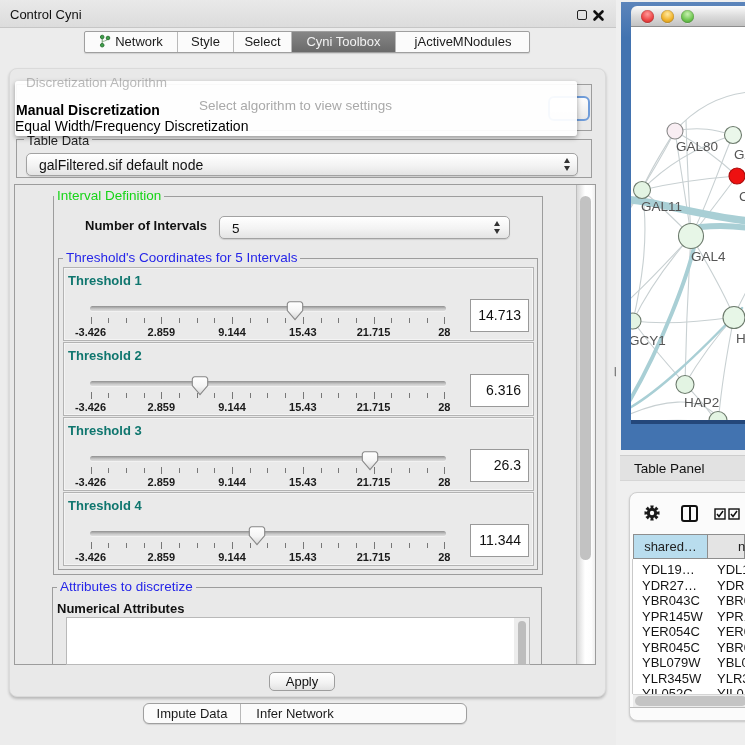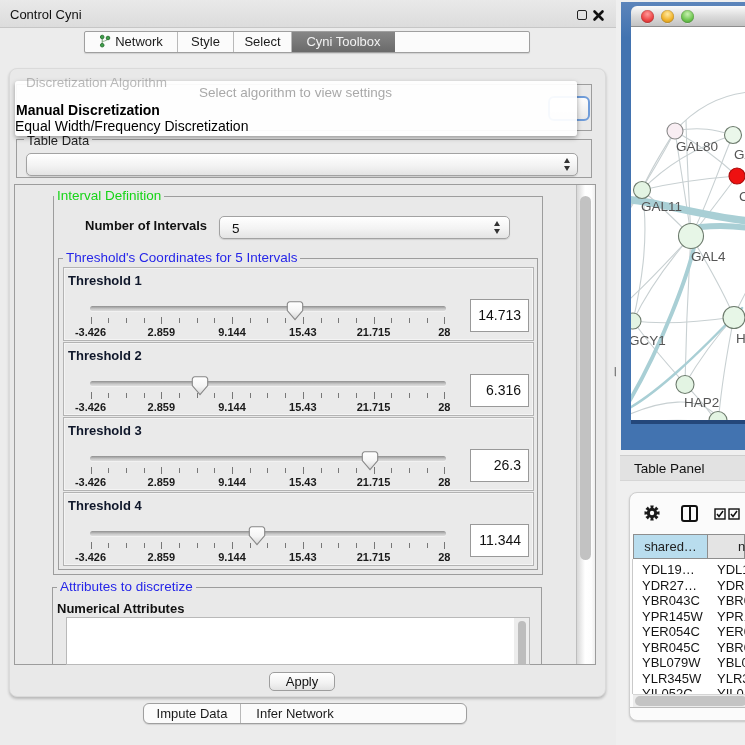--- a/index.html
+++ b/index.html
@@ -6,21 +6,21 @@
 .ab{position:absolute;}
 .grp{position:absolute;border:1px solid #9d9d9d;}
 .gtitle{position:absolute;font-size:13.5px;background:#e9e9e9;padding:0 3px;line-height:13px;white-space:nowrap;}
 .combo{position:absolute;border:1px solid #a2a2a2;border-radius:5px;
   background:linear-gradient(#ffffff,#f3f3f3 55%,#e4e4e4);box-shadow:0 1px 1px rgba(0,0,0,0.12);}
 .combo .txt{position:absolute;left:12px;top:50%;transform:translateY(-50%);font-size:14px;color:#111;white-space:nowrap;}
 .arr{position:absolute;width:0;height:0;border-left:3.5px solid transparent;border-right:3.5px solid transparent;}
 .arrup{border-bottom:5px solid #333;}
 .arrdn{border-top:5px solid #333;}
 .tpanel{position:absolute;left:63px;width:471px;height:74px;border:1px solid #b3b3b3;background:#eaeaea;box-shadow:inset 0 0 0 1px #f4f4f4;}
-.ttitle{position:absolute;left:4px;top:5px;font-size:13px;font-weight:bold;color:#0f172a;}
+.ttitle{position:absolute;left:4px;top:5px;font-size:13px;font-weight:bold;color:#0f766e;}
 .track{position:absolute;left:25.5px;top:38.5px;width:356px;height:5px;border-radius:3px;
   background:linear-gradient(#8f8f8f,#c9c9c9 60%,#dedede);box-shadow:0 1px 0 #f2f2f2;}
 .tick{position:absolute;width:1px;background:#777;}
 .tlabel{position:absolute;top:58.5px;font-size:11px;font-weight:bold;color:#1a1a1a;transform:translateX(-50%);white-space:nowrap;}
 .vbox{position:absolute;left:406px;top:31px;width:59px;height:33px;background:#fff;border:1px solid #999;
   font-size:14px;color:#111;text-align:right;line-height:31px;padding-right:7px;}
 .seg{flex:0 0 auto;display:block;height:100%;font-size:13px;color:#1a1a1a;text-align:center;line-height:20px;vertical-align:top;}
 .row{position:absolute;font-size:13px;color:#151515;white-space:nowrap;}
 </style></head><body>
 
@@ -37,28 +37,30 @@
 <div class="ab" style="left:84px;top:31px;width:446px;height:22px;border:1px solid #9f9f9f;border-radius:2px;background:#fbfbfb;overflow:hidden;display:flex;box-shadow:0 1px 1px rgba(0,0,0,0.12);">
 <div class="seg" style="width:92px;"><svg width="12" height="14" viewBox="0 0 12 14" style="vertical-align:-2px;margin-right:4px">
         <path d="M3.2 4 L3.2 10.5 M3.2 7.5 C6 7.5 7.5 6.5 8.8 5" stroke="#7fa87f" stroke-width="1.1" fill="none"></path>
         <circle cx="3.2" cy="3" r="1.8" fill="#3fa24a" stroke="#2a6f33" stroke-width="0.9"></circle>
         <circle cx="3.2" cy="11.2" r="1.8" fill="#3fa24a" stroke="#2a6f33" stroke-width="0.9"></circle>
         <circle cx="9" cy="4" r="1.8" fill="#3fa24a" stroke="#2a6f33" stroke-width="0.9"></circle>
       </svg>Network</div>
 <div class="seg" style="width:56px;border-left:1px solid #b9b9b9;">Style</div>
 <div class="seg" style="width:58px;border-left:1px solid #b9b9b9;">Select</div>
 <div class="seg" style="width:104px;background:linear-gradient(#868686,#6a6a6a);color:#f2f2f2;border-left:1px solid #b9b9b9;">Cyni Toolbox</div>
+<div class="seg" style="width:135px;border-left:1px solid #b9b9b9;">jActiveMNodules</div>
 </div>
 <div class="ab" style="left:9px;top:68px;width:597px;height:629px;background:#e9e9e9;border:1px solid #dadada;border-radius:8px;box-shadow:0 2px 3px rgba(0,0,0,0.22);"></div>
 <div class="grp" style="left:16px;top:84px;width:576px;height:47px;"></div>
 <div class="ab" style="z-index:52;left:23px;top:75px;font-size:13.5px;color:rgba(125,125,125,0.52);padding:0 3px;">Discretization Algorithm</div>
 <div class="ab" style="left:548px;top:96px;width:42px;height:25px;border:2.5px solid #6f9cd9;border-radius:6px;background:linear-gradient(#fdfdfd,#e9e9e9);"></div>
 <div class="grp" style="left:16px;top:139px;width:576px;height:39px;"></div>
 <div class="ab" style="left:24px;top:133px;font-size:13px;color:#222;background:#e9e9e9;padding:0 3px;">Table Data</div>
 <div class="combo" style="left:26px;top:153px;width:552px;height:23px;">
+ <span class="txt">galFiltered.sif default node</span>
  <span class="arr arrup" style="right:7px;top:4px;"></span>
  <span class="arr arrdn" style="right:7px;bottom:4px;"></span>
   </div>
 <div class="ab" style="left:14px;top:184px;width:582px;height:481px;border:1px solid #9c9c9c;background:#e9e9e9;"></div>
 <div class="ab" style="left:576px;top:185px;width:19px;height:479px;background:linear-gradient(to right,#d8d8d8,#ffffff 45%,#fdfdfd 80%,#eeeeee);border-left:1px solid #bdbdbd;"></div>
 <div class="ab" style="left:580px;top:196px;width:11px;height:364px;background:#c2c2c2;border-radius:6px;"></div>
 <div class="grp" style="left:53px;top:196px;width:490px;height:379px;"></div>
 <div class="gtitle" style="left:54px;top:189px;color:#17d417;">Interval Definition</div>
 <div class="ab" style="left:85px;top:218px;font-size:13px;font-weight:bold;color:#111;">Number of Intervals</div>
 <div class="combo" style="left:219px;top:216px;width:291px;height:23px;">
@@ -354,14 +356,14 @@
 <div class="row" style="left:9px;top:111.5px;">YLR345W</div>
 <div class="row" style="left:84px;top:111.5px;">YLR3</div>
 <div class="row" style="left:9px;top:127.0px;">YIL052C</div>
 <div class="row" style="left:84px;top:127.0px;">YIL0</div>
 </div>
 <div class="ab" style="left:633px;top:694px;width:112px;height:13px;background:#ececec;border-top:1px solid #d5d5d5;"></div>
 <div class="ab" style="left:635px;top:695.5px;width:112px;height:10px;background:#c4c4c4;border-radius:5px;"></div>
 <div class="ab" style="left:630px;top:707px;width:115px;height:1px;background:#bbb;"></div>
 <div class="ab" style="left:14.5px;top:81px;width:562px;height:55px;background:rgba(255,255,255,0.94);
  border-radius:3px;box-shadow:0 2px 5px rgba(0,0,0,0.35);z-index:50;"></div>
-<div class="ab" style="z-index:51;left:14.5px;top:85px;width:562px;text-align:center;font-size:13.5px;color:#a9a9a9;">Select algorithm to view settings</div>
+<div class="ab" style="z-index:51;left:14.5px;top:98px;width:562px;text-align:center;font-size:13.5px;color:#a9a9a9;">Select algorithm to view settings</div>
 <div class="ab" style="z-index:51;left:16px;top:102px;font-size:14px;font-weight:bold;color:#000;">Manual Discretization</div>
 <div class="ab" style="z-index:51;left:15px;top:118px;font-size:14px;color:#000;">Equal Width/Frequency Discretization</div>
 </body></html>

